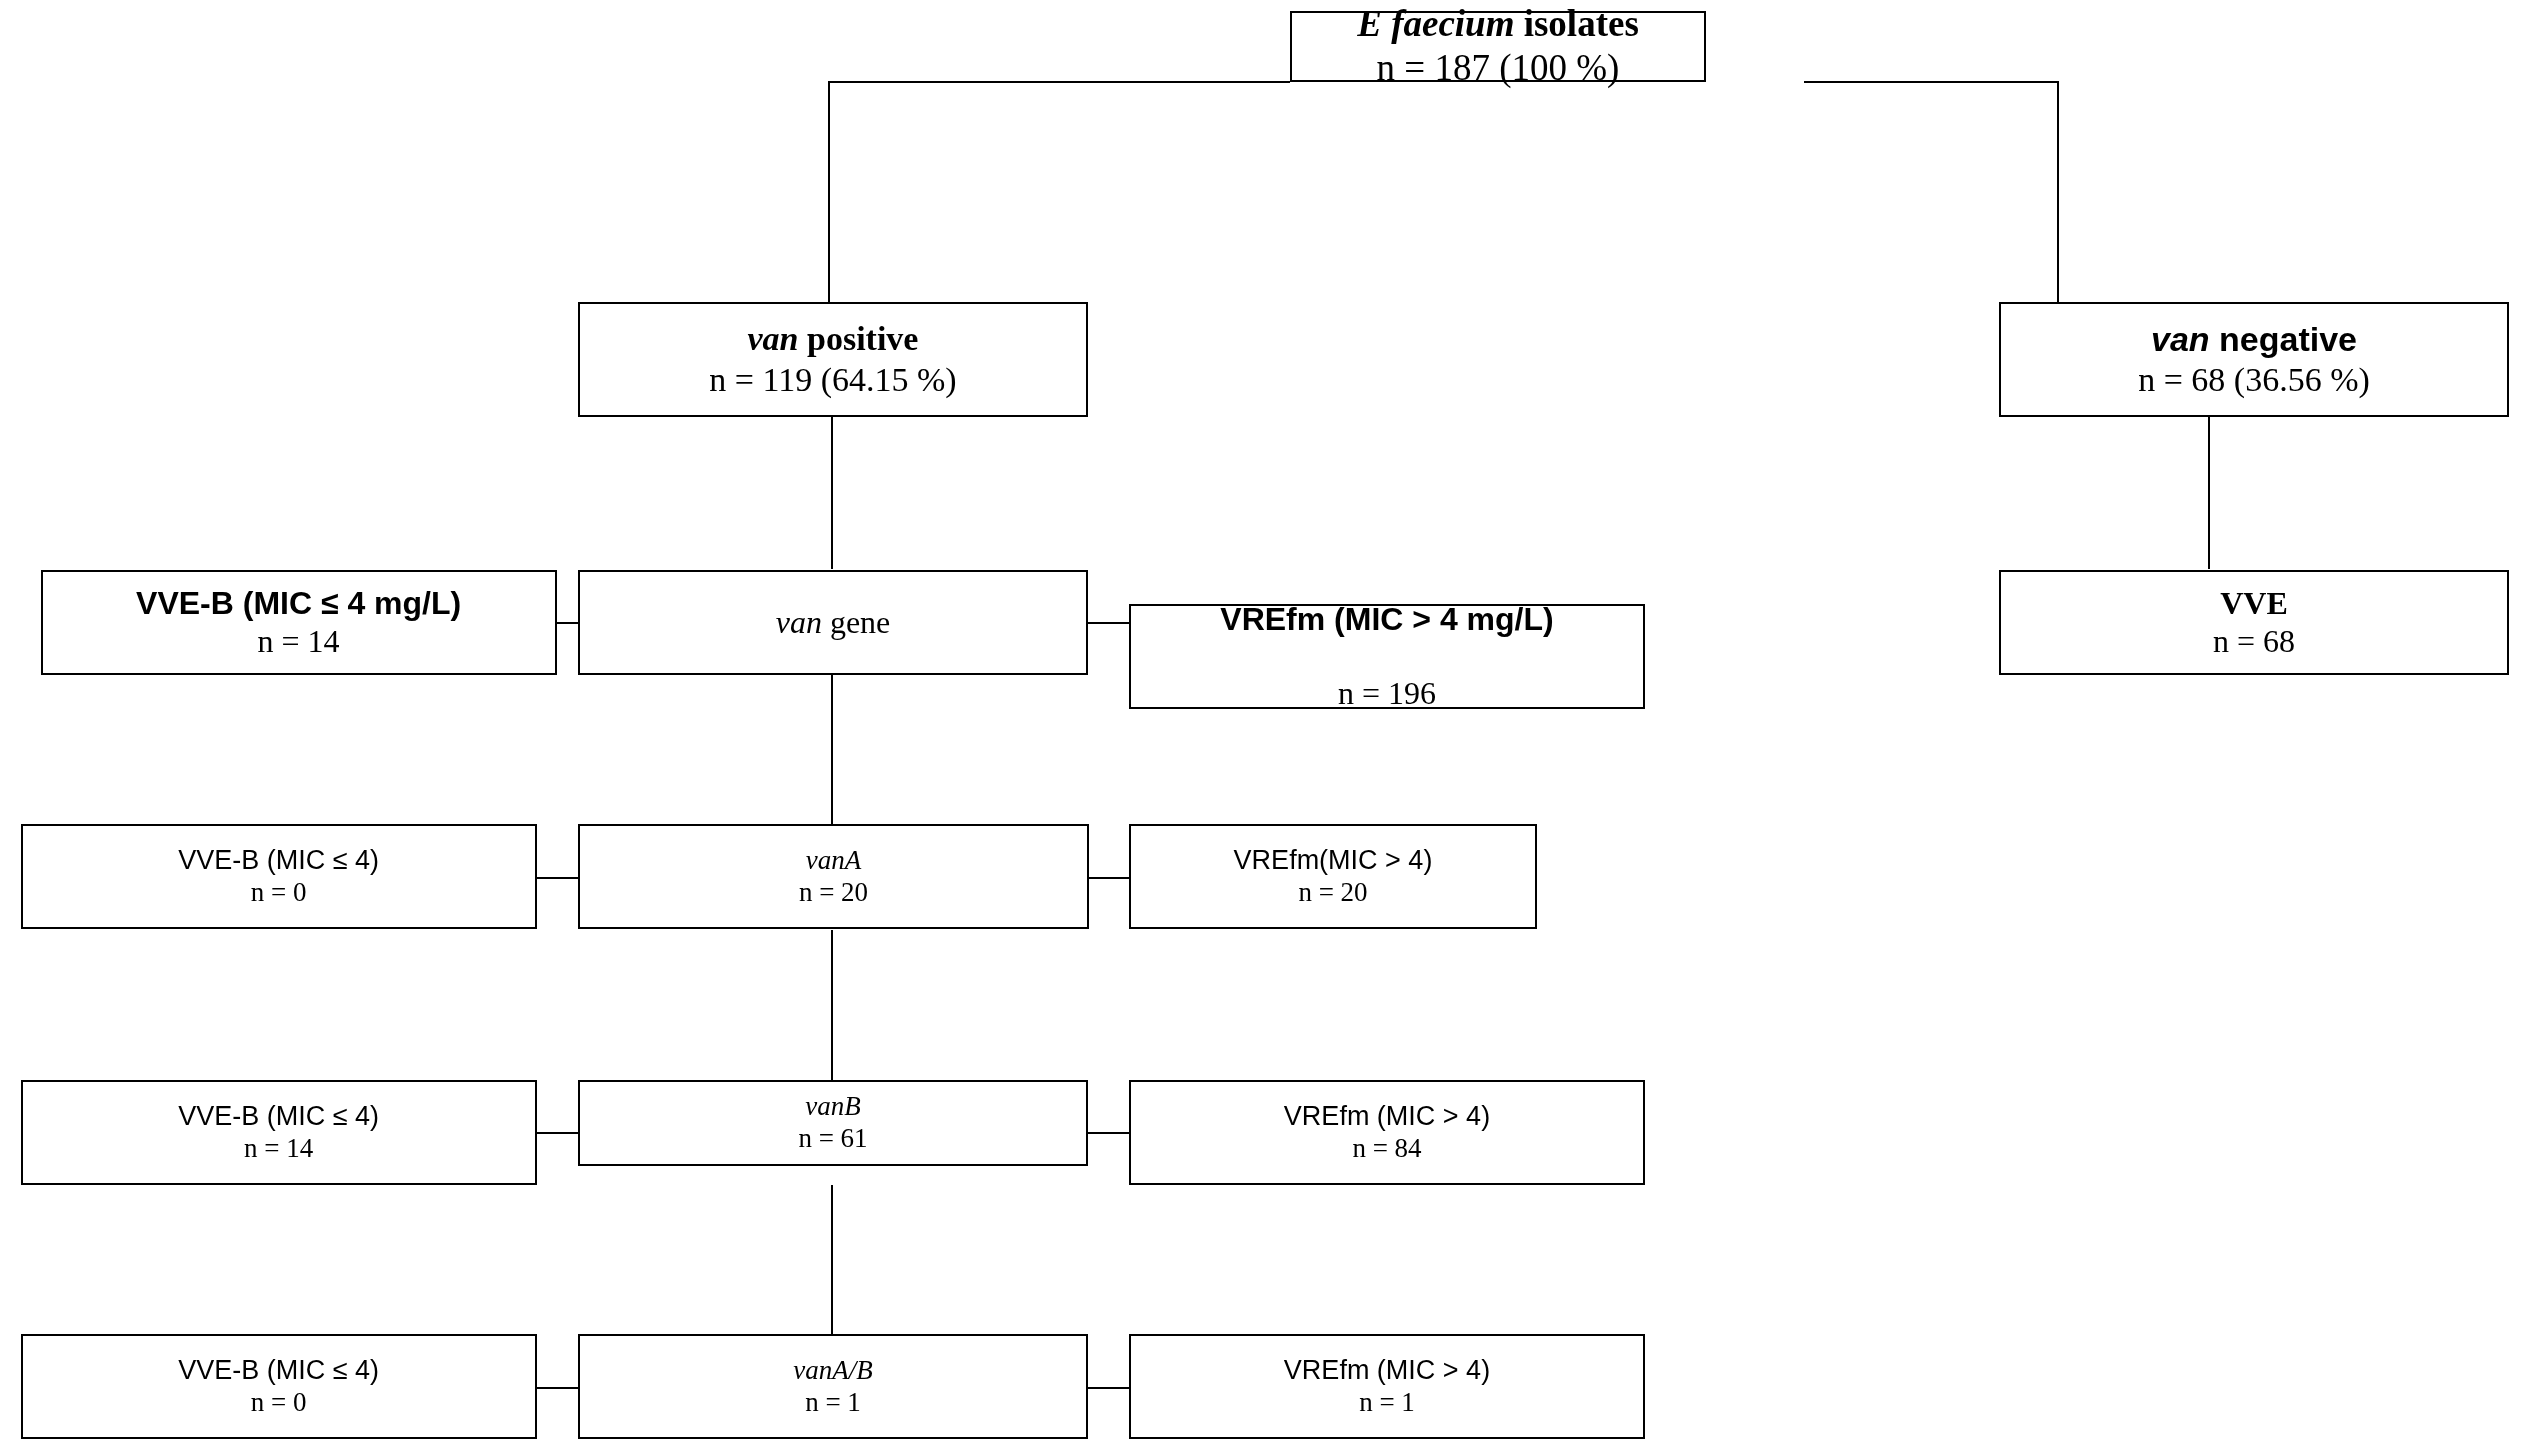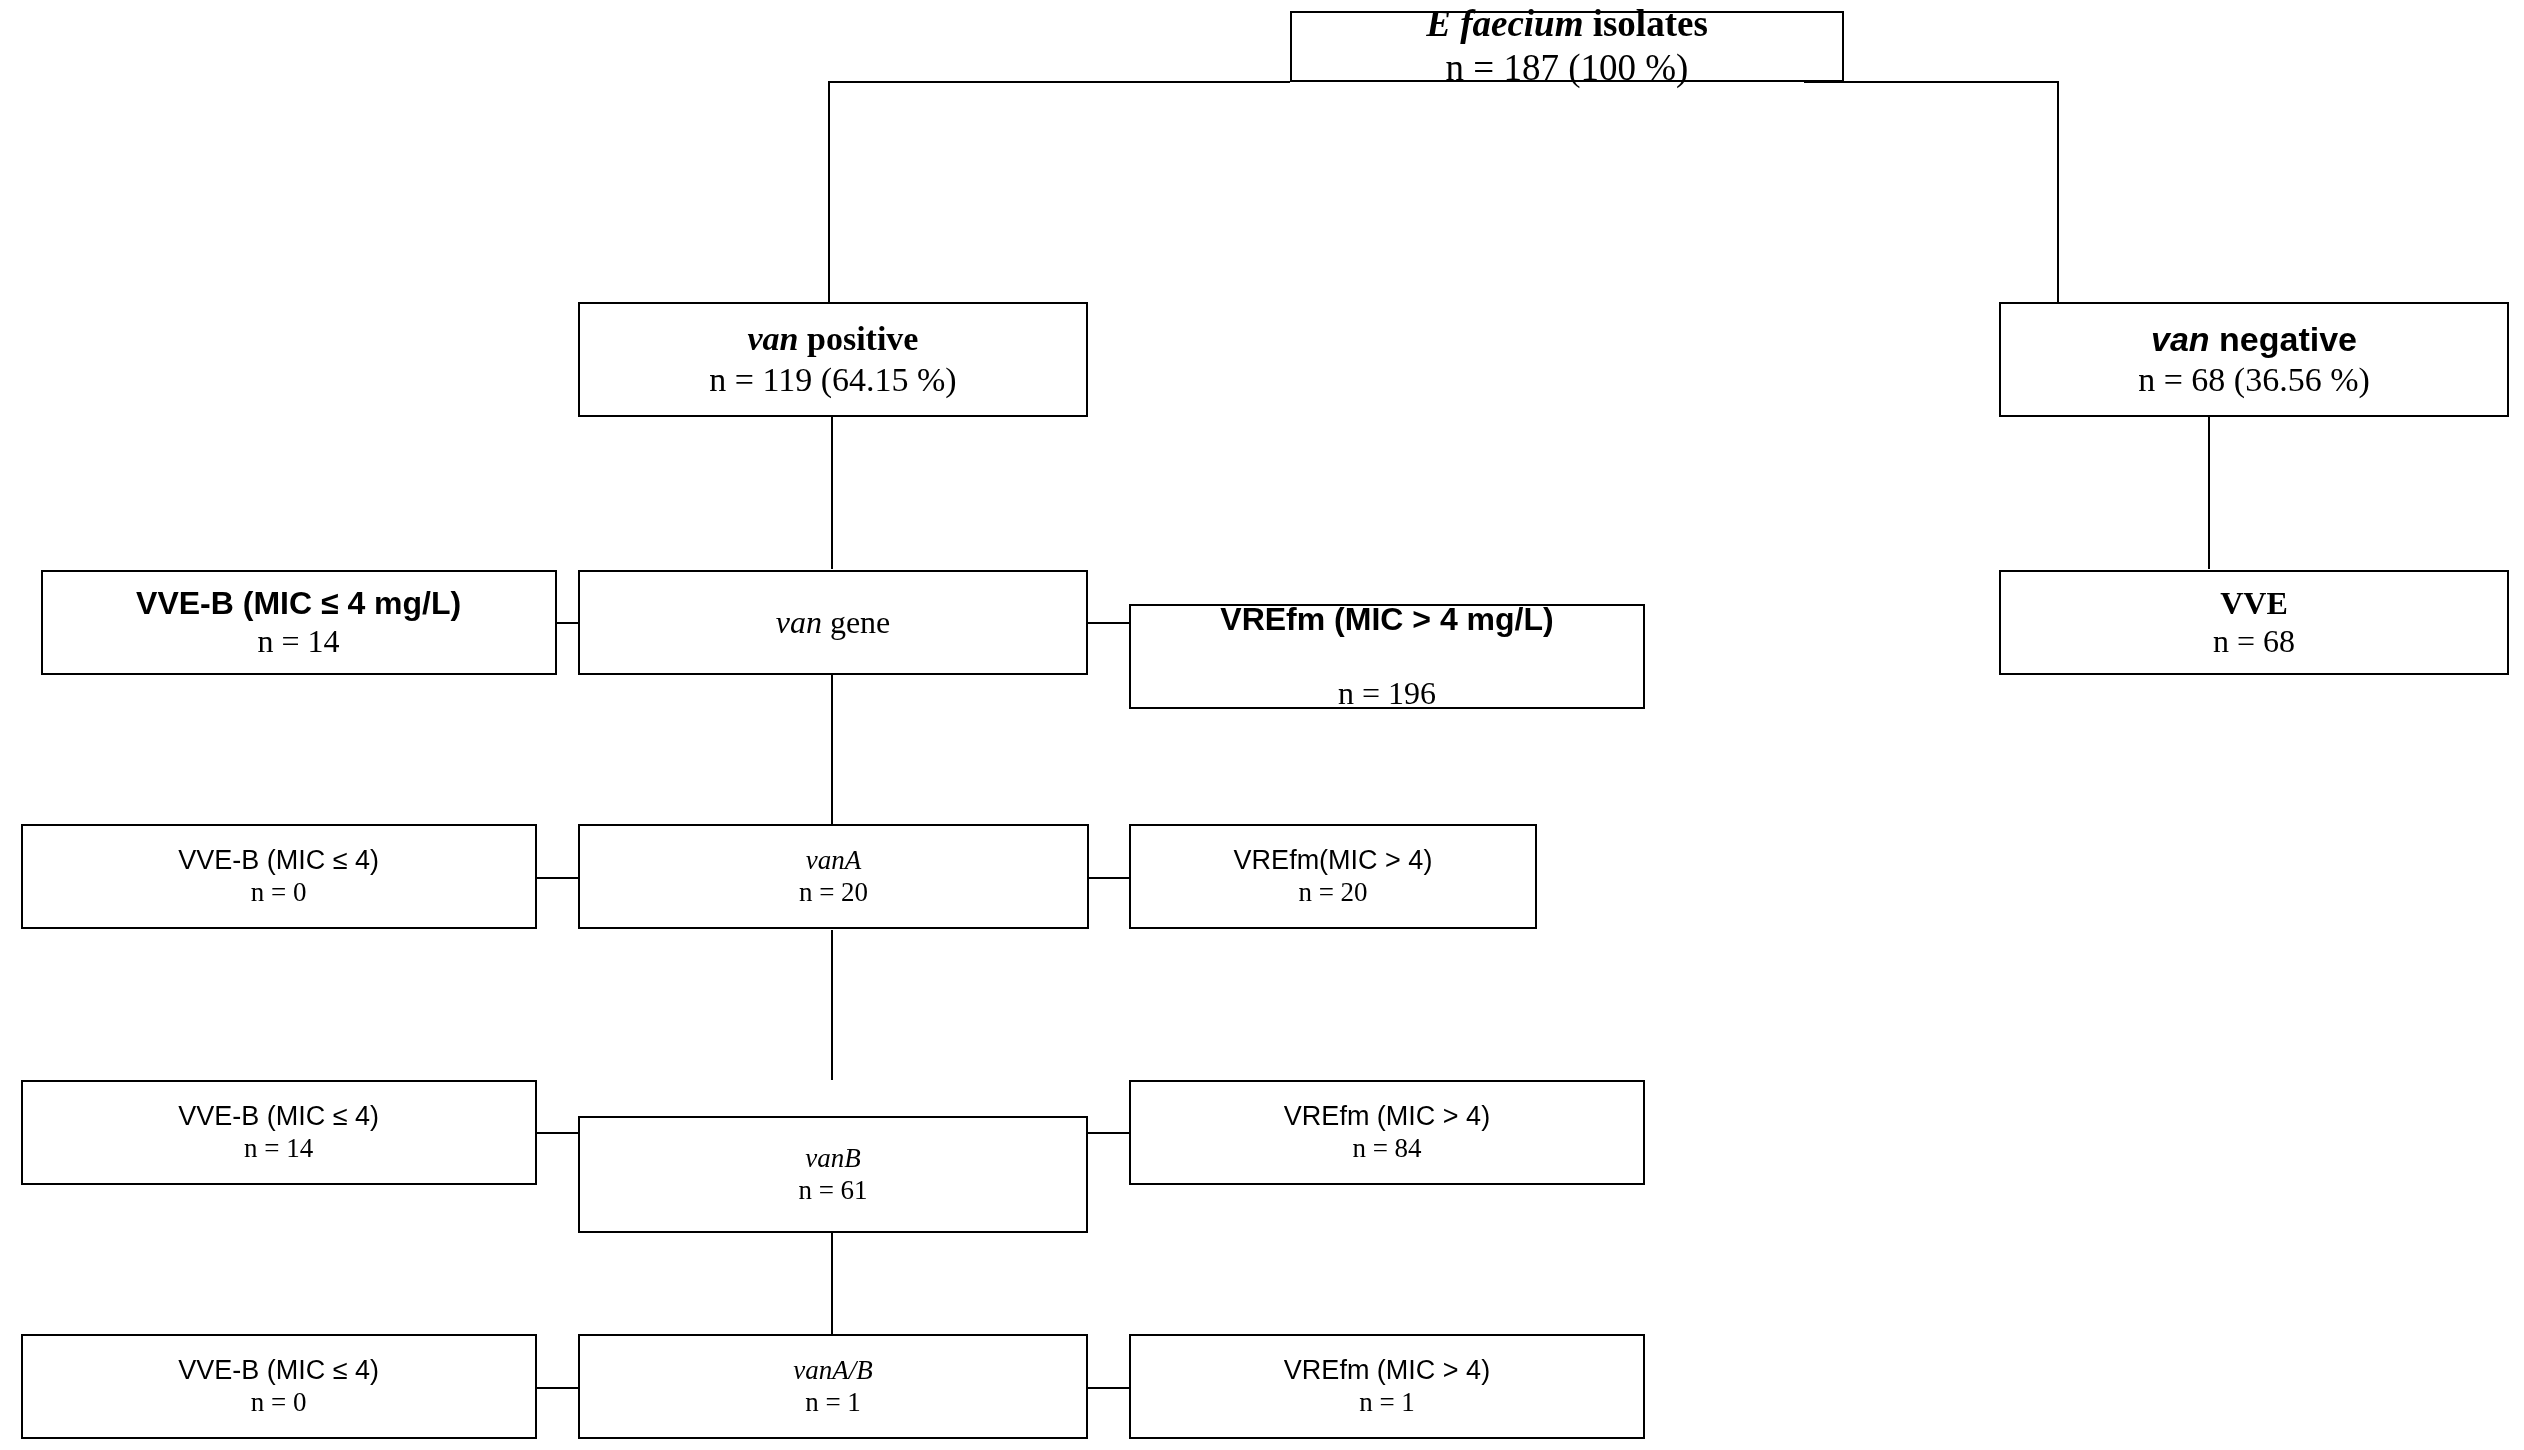--- a/index.html
+++ b/index.html
@@ -97,21 +97,21 @@
   <div class="conn thin v" style="left:831px; top:930px; height:150px;"></div>
 
   <div class="conn h" style="left:537px; top:1132px; width:41px;"></div>
   <div class="conn h" style="left:1088px; top:1132px; width:41px;"></div>
 
   <div class="conn thin v" style="left:831px; top:1185px; height:152px;"></div>
 
   <div class="conn h" style="left:537px; top:1387px; width:41px;"></div>
   <div class="conn h" style="left:1088px; top:1387px; width:41px;"></div>
 
-  <div class="node sz-top" style="left:1290px; top:10.6px; width:554px; height:71px;">
+  <div class="node sz-top" style="left:1290px; top:10.6px; width:416px; height:71px;">
     <span class="line1 t-serif-bold"><span class="italic">E faecium</span><span class="nrm"> isolates</span></span>
     <span class="line2 count">n = 187 (100 %)</span>
   </div>
 
   <div class="node sz-lvl2" style="left:578px; top:302px; width:510px; height:115px;">
     <span class="line1 t-serif-bold"><span class="italic">van</span><span class="nrm"> positive</span></span>
     <span class="line2 count">n = 119 (64.15 %)</span>
   </div>
 
   <div class="node sz-lvl2" style="left:1999px; top:302px; width:510px; height:115px;">
@@ -151,21 +151,21 @@
   <div class="node thin-border sz-lvl4" style="left:1129px; top:824px; width:408px; height:105px;">
     <span class="line1 t-sans-reg">VREfm(MIC &gt; 4)</span>
     <span class="line2 count">n = 20</span>
   </div>
 
   <div class="node thin-border sz-lvl4" style="left:20.6px; top:1080px; width:516px; height:105px;">
     <span class="line1 t-sans-reg">VVE-B (MIC ≤ 4)</span>
     <span class="line2 count">n = 14</span>
   </div>
 
-  <div class="node sz-lvl4" style="left:578px; top:1116px; width:510px; height:117px;">
+  <div class="node sz-lvl4" style="left:578px; top:1080px; width:510px; height:86px;">
     <span class="line1 t-serif-italic">vanB</span>
     <span class="line2 count">n = 61</span>
   </div>
 
   <div class="node thin-border sz-lvl4" style="left:1129px; top:1080px; width:516px; height:105px;">
     <span class="line1 t-sans-reg">VREfm (MIC &gt; 4)</span>
     <span class="line2 count">n = 84</span>
   </div>
 
   <div class="node thin-border sz-lvl4" style="left:20.6px; top:1334px; width:516px; height:105px;">

